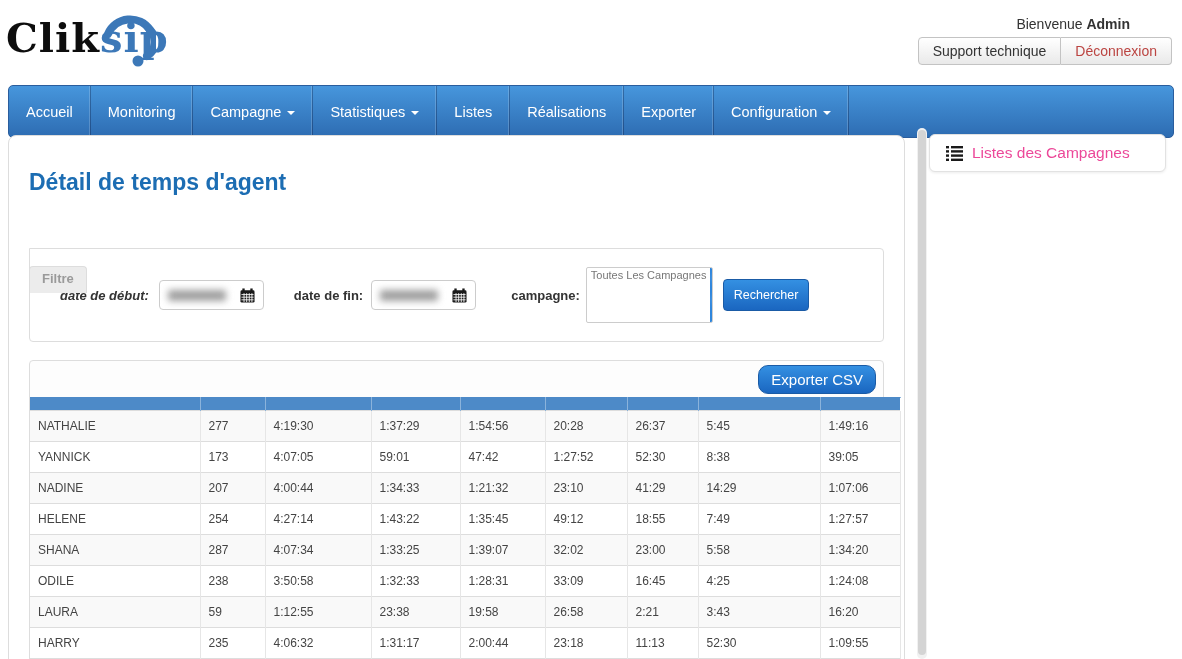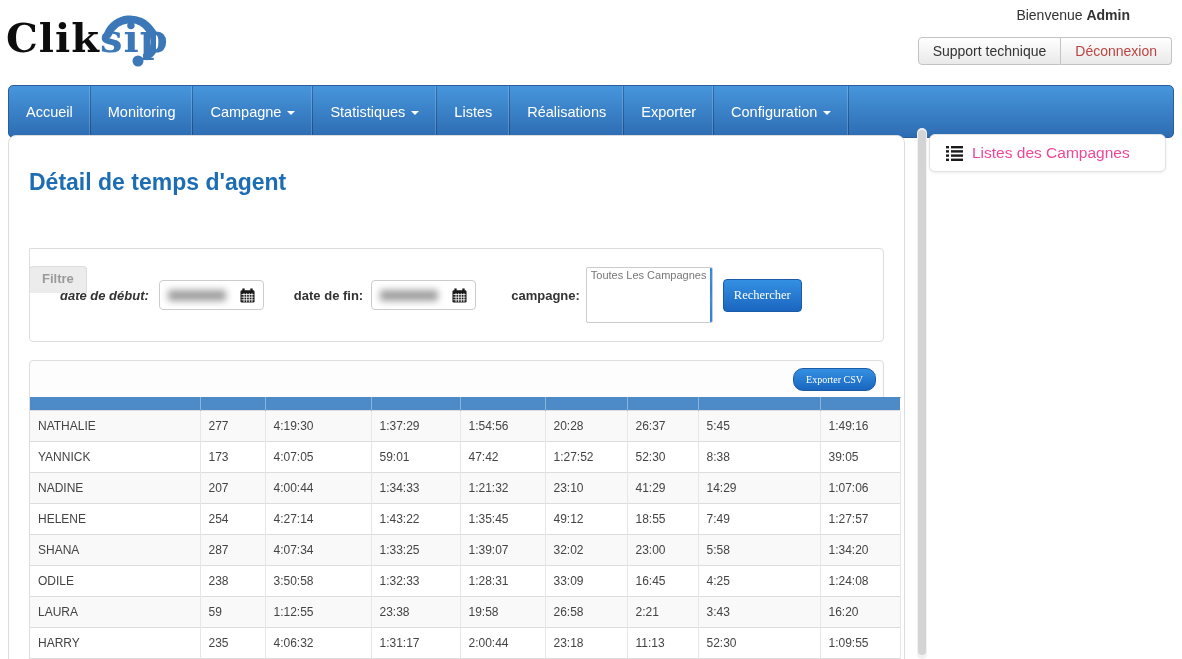--- a/index.html
+++ b/index.html
@@ -7,21 +7,21 @@
     font-family:"Liberation Sans", sans-serif; color:#333; }
   body { position:relative; }
 
   
   .top-header { position:absolute; left:0; top:0; width:1182px; height:82px; background:#fff; }
   .logo { position:absolute; left:6px; top:14px; font-family:"DejaVu Serif", serif;
     font-weight:900; font-size:40px; letter-spacing:1px; white-space:nowrap; }
   .logo .p1 { color:#0d0d0d; }
   .logo .p2 { color:#3c78b8; }
   .logo svg { position:absolute; left:98px; top:-10px; }
-  .welcome { position:absolute; right:52px; top:7px; font-size:14px; color:#333; }
+  .welcome { position:absolute; right:52px; top:16px; font-size:14px; color:#333; }
   .welcome b { font-weight:bold; }
   .hdr-btns { position:absolute; right:10px; top:37px; display:flex; }
   .hdr-btn { font-size:14px; padding:5px 14px; background:linear-gradient(#ffffff,#e9e9e9);
     border:1px solid #c3c3c3; color:#333; cursor:pointer; }
   .hdr-btn.first { border-radius:4px 0 0 4px;text-align:right; }
   .hdr-btn.last { border-radius:0 4px 4px 0; border-left:none; color:#bb4441; }
 
   
   .navbar { position:absolute; left:8px; top:85px; width:1166px; height:53px;
     background:linear-gradient(#4796dc,#2d6cb2); border:1px solid #2a5d9d; border-radius:5px;
@@ -59,27 +59,27 @@
   .blur-line { height:8px; background:rgba(255,255,255,0.8); border-radius:3px;
     filter:blur(3px); margin:3px 8px 3px 5px; }
   .blur-line.short { margin-right:40px; }
   .lb-scroll { width:17px; background:#f6f6f6; border-left:1px solid #ddd; display:flex;
     flex-direction:column; justify-content:space-between; align-items:center; padding:4px 0; cursor:pointer; }
   .tri-up { width:0; height:0; border-left:4px solid transparent; border-right:4px solid transparent;
     border-bottom:5px solid #9a9a9a; }
   .tri-down { width:0; height:0; border-left:4px solid transparent; border-right:4px solid transparent;
     border-top:5px solid #9a9a9a; }
   .btn-blue { background:linear-gradient(#3490e2,#1a66c0); border:1px solid #1a5ba6; color:#fff;
-    border-radius:4px; cursor:pointer; font-family:Liberation Serif, serif; }
+    border-radius:4px; cursor:pointer; font-family:Liberation Sans, sans-serif; }
   .search-btn { margin-left:10px; font-size:12.5px; padding:8px 10px; }
 
   
   .table-panel { margin-top:18px; border:1px solid #ddd; border-radius:4px 4px 0 0; background:#fdfdfd; }
   .table-toolbar { height:36px; display:flex; justify-content:flex-end; align-items:center; padding:0 7px; }
-  .export-btn { font-size:10px; padding:5px 12px; border-radius:10px; }
+  .export-btn { font-size:15px; padding:5px 12px; border-radius:10px; }
   table { width:100%; border-collapse:collapse; table-layout:fixed; background:#fff; }
   col.c0{width:170px} col.c1{width:65px} col.c2{width:106px} col.c3{width:89px} col.c4{width:85px}
   col.c5{width:82px} col.c6{width:71px} col.c7{width:122px} col.c8{width:80px}
   thead th { background:#4d8ac8; color:#fff; font-size:12px; font-weight:bold; text-align:left;
     padding:6px 8px; border-right:1px solid rgba(255,255,255,0.35); border-top:1px solid #4d8ac8; }
   thead th.sortable { text-decoration:underline; cursor:pointer; }
   tbody td { font-size:12px; color:#444; padding:8px 8px; border-top:1px solid #ddd;
     border-right:1px solid #e6e6e6; white-space:nowrap; overflow:hidden; }
   tbody tr:nth-child(odd) { background:#f9f9f9; }
   tbody tr:nth-child(even) { background:#ffffff; }

